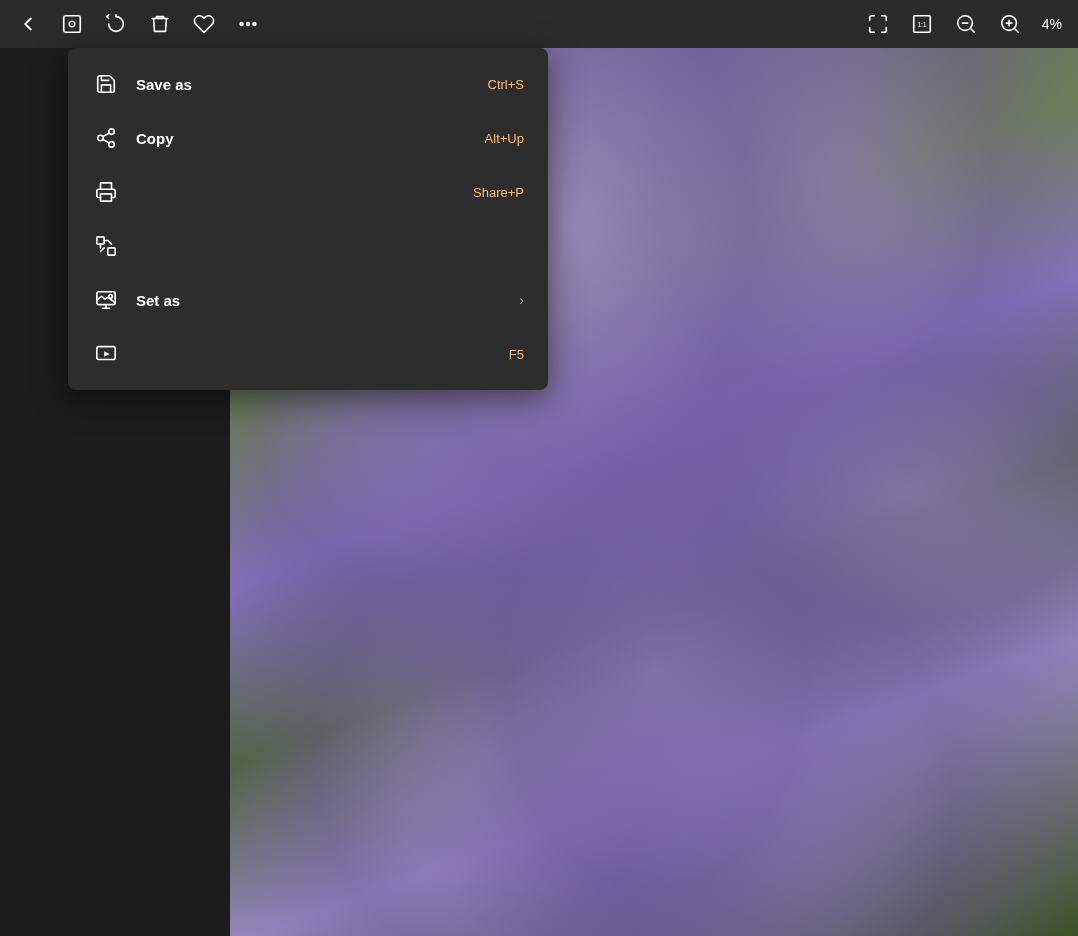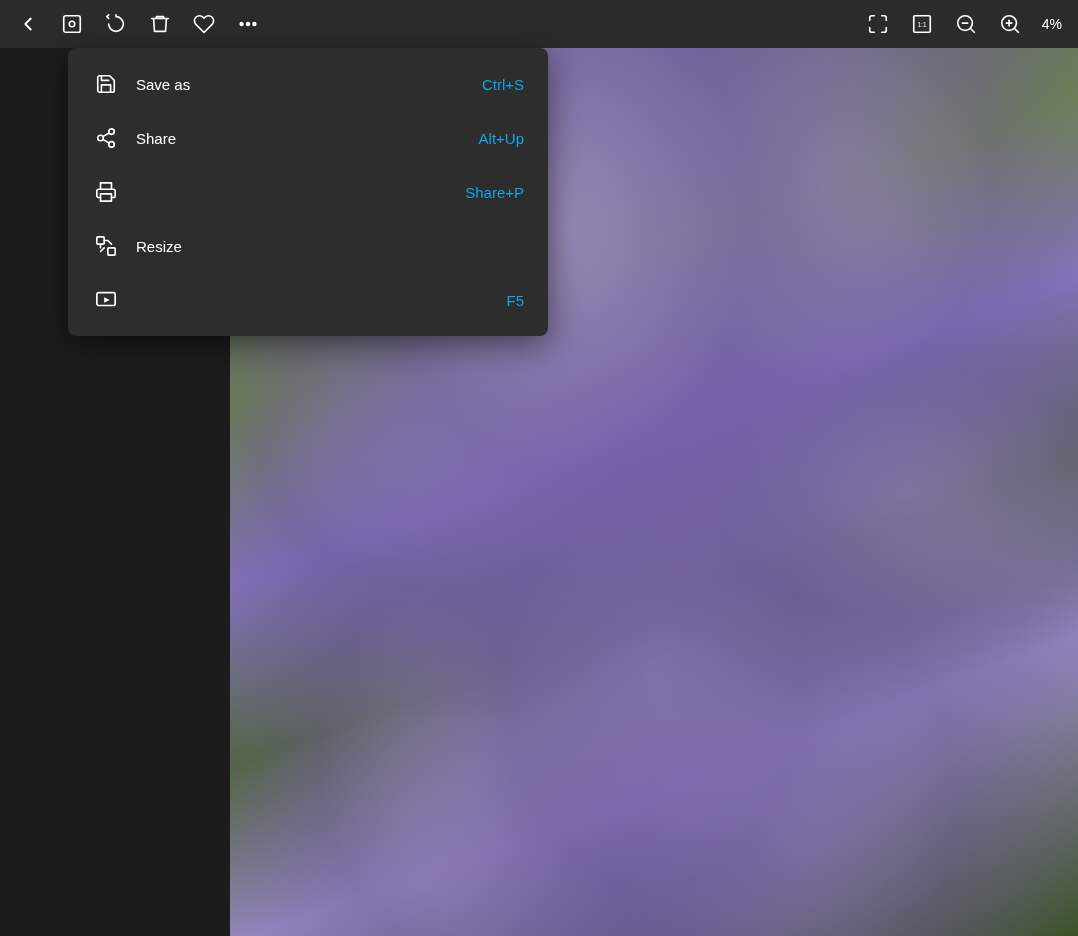--- a/index.html
+++ b/index.html
@@ -130,26 +130,26 @@
       align-items: center;
       justify-content: center;
       flex-shrink: 0;
       color: #ffffff;
       font-size: 18px;
     }
 
     .menu-label {
       flex: 1;
       font-size: 15px;
-      font-weight: 400;
+      font-weight: 700;
     }
 
     .menu-shortcut {
-      color: #0ea5e9;
-      font-size: 15px;
+      color: #fdba74;
+      font-size: 13px;
       margin-left: auto;
     }
 
     .menu-arrow {
       color: #aaaaaa;
       font-size: 14px;
       margin-left: 8px;
     }
 
     
@@ -255,21 +255,21 @@
   <div class="menu-item">
     <span class="menu-icon">
       <svg class="icon-svg" viewBox="0 0 24 24">
           <circle cx="18" cy="5" r="3"></circle>
           <circle cx="6" cy="12" r="3"></circle>
           <circle cx="18" cy="19" r="3"></circle>
           <line x1="8.59" y1="13.51" x2="15.42" y2="17.49"></line>
           <line x1="15.41" y1="6.51" x2="8.59" y2="10.49"></line>
         </svg>
     </span>
-    <span class="menu-label">Share</span>
+    <span class="menu-label">Copy</span>
     <span class="menu-shortcut">Alt+Up</span>
   </div>
 
 
   <div class="menu-item">
     <span class="menu-icon">
       <svg class="icon-svg" viewBox="0 0 24 24">
           <polyline points="6,9 6,2 18,2 18,9"></polyline>
           <path d="M6 18H4a2 2 0 0 1-2-2v-5a2 2 0 0 1 2-2h16a2 2 0 0 1 2 2v5a2 2 0 0 1-2 2h-2"></path>
           <rect x="6" y="14" width="12" height="8"></rect>
@@ -279,25 +279,36 @@
   </div>
 
   <div class="menu-item">
     <span class="menu-icon">
       <svg class="icon-svg" viewBox="0 0 24 24">
           <rect x="2" y="2" width="8" height="8" rx="1"></rect>
           <rect x="14" y="14" width="8" height="8" rx="1"></rect>
           <path d="M10 6h4M6 10v4M14 6l4 4M10 14l-4 4"></path>
         </svg>
     </span>
-    <span class="menu-label">Resize</span>
     <span class="menu-shortcut"></span>
   </div>
 
 
+  <div class="menu-item">
+    <span class="menu-icon">
+      <svg class="icon-svg" viewBox="0 0 24 24">
+          <rect x="2" y="3" width="20" height="14" rx="2"></rect>
+          <path d="M8 21h8M12 17v4"></path>
+          <circle cx="17" cy="8" r="2"></circle>
+          <path d="M2 12l5-4 4 3 3-2 8 6"></path>
+        </svg>
+    </span>
+    <span class="menu-label">Set as</span>
+    <span class="menu-arrow">›</span>
+  </div>
 
   <div class="menu-item">
     <span class="menu-icon">
       <svg class="icon-svg" viewBox="0 0 24 24">
           <rect x="2" y="4" width="20" height="14" rx="2"></rect>
           <polygon points="10,9 16,12 10,15" fill="#fff" stroke="none"></polygon>
         </svg>
     </span>
     <span class="menu-shortcut">F5</span>
   </div>

